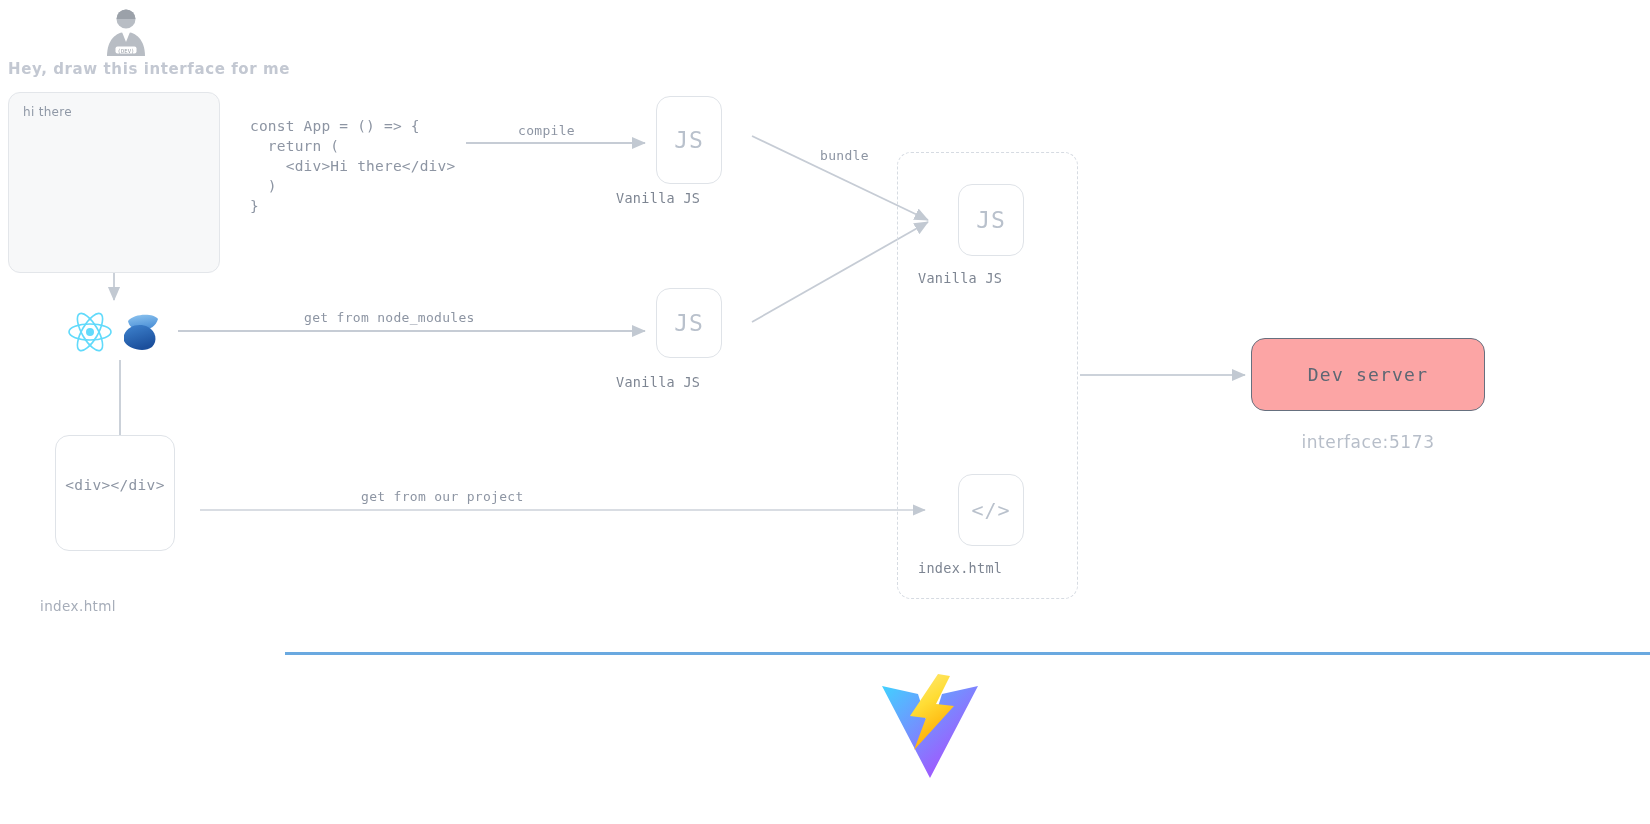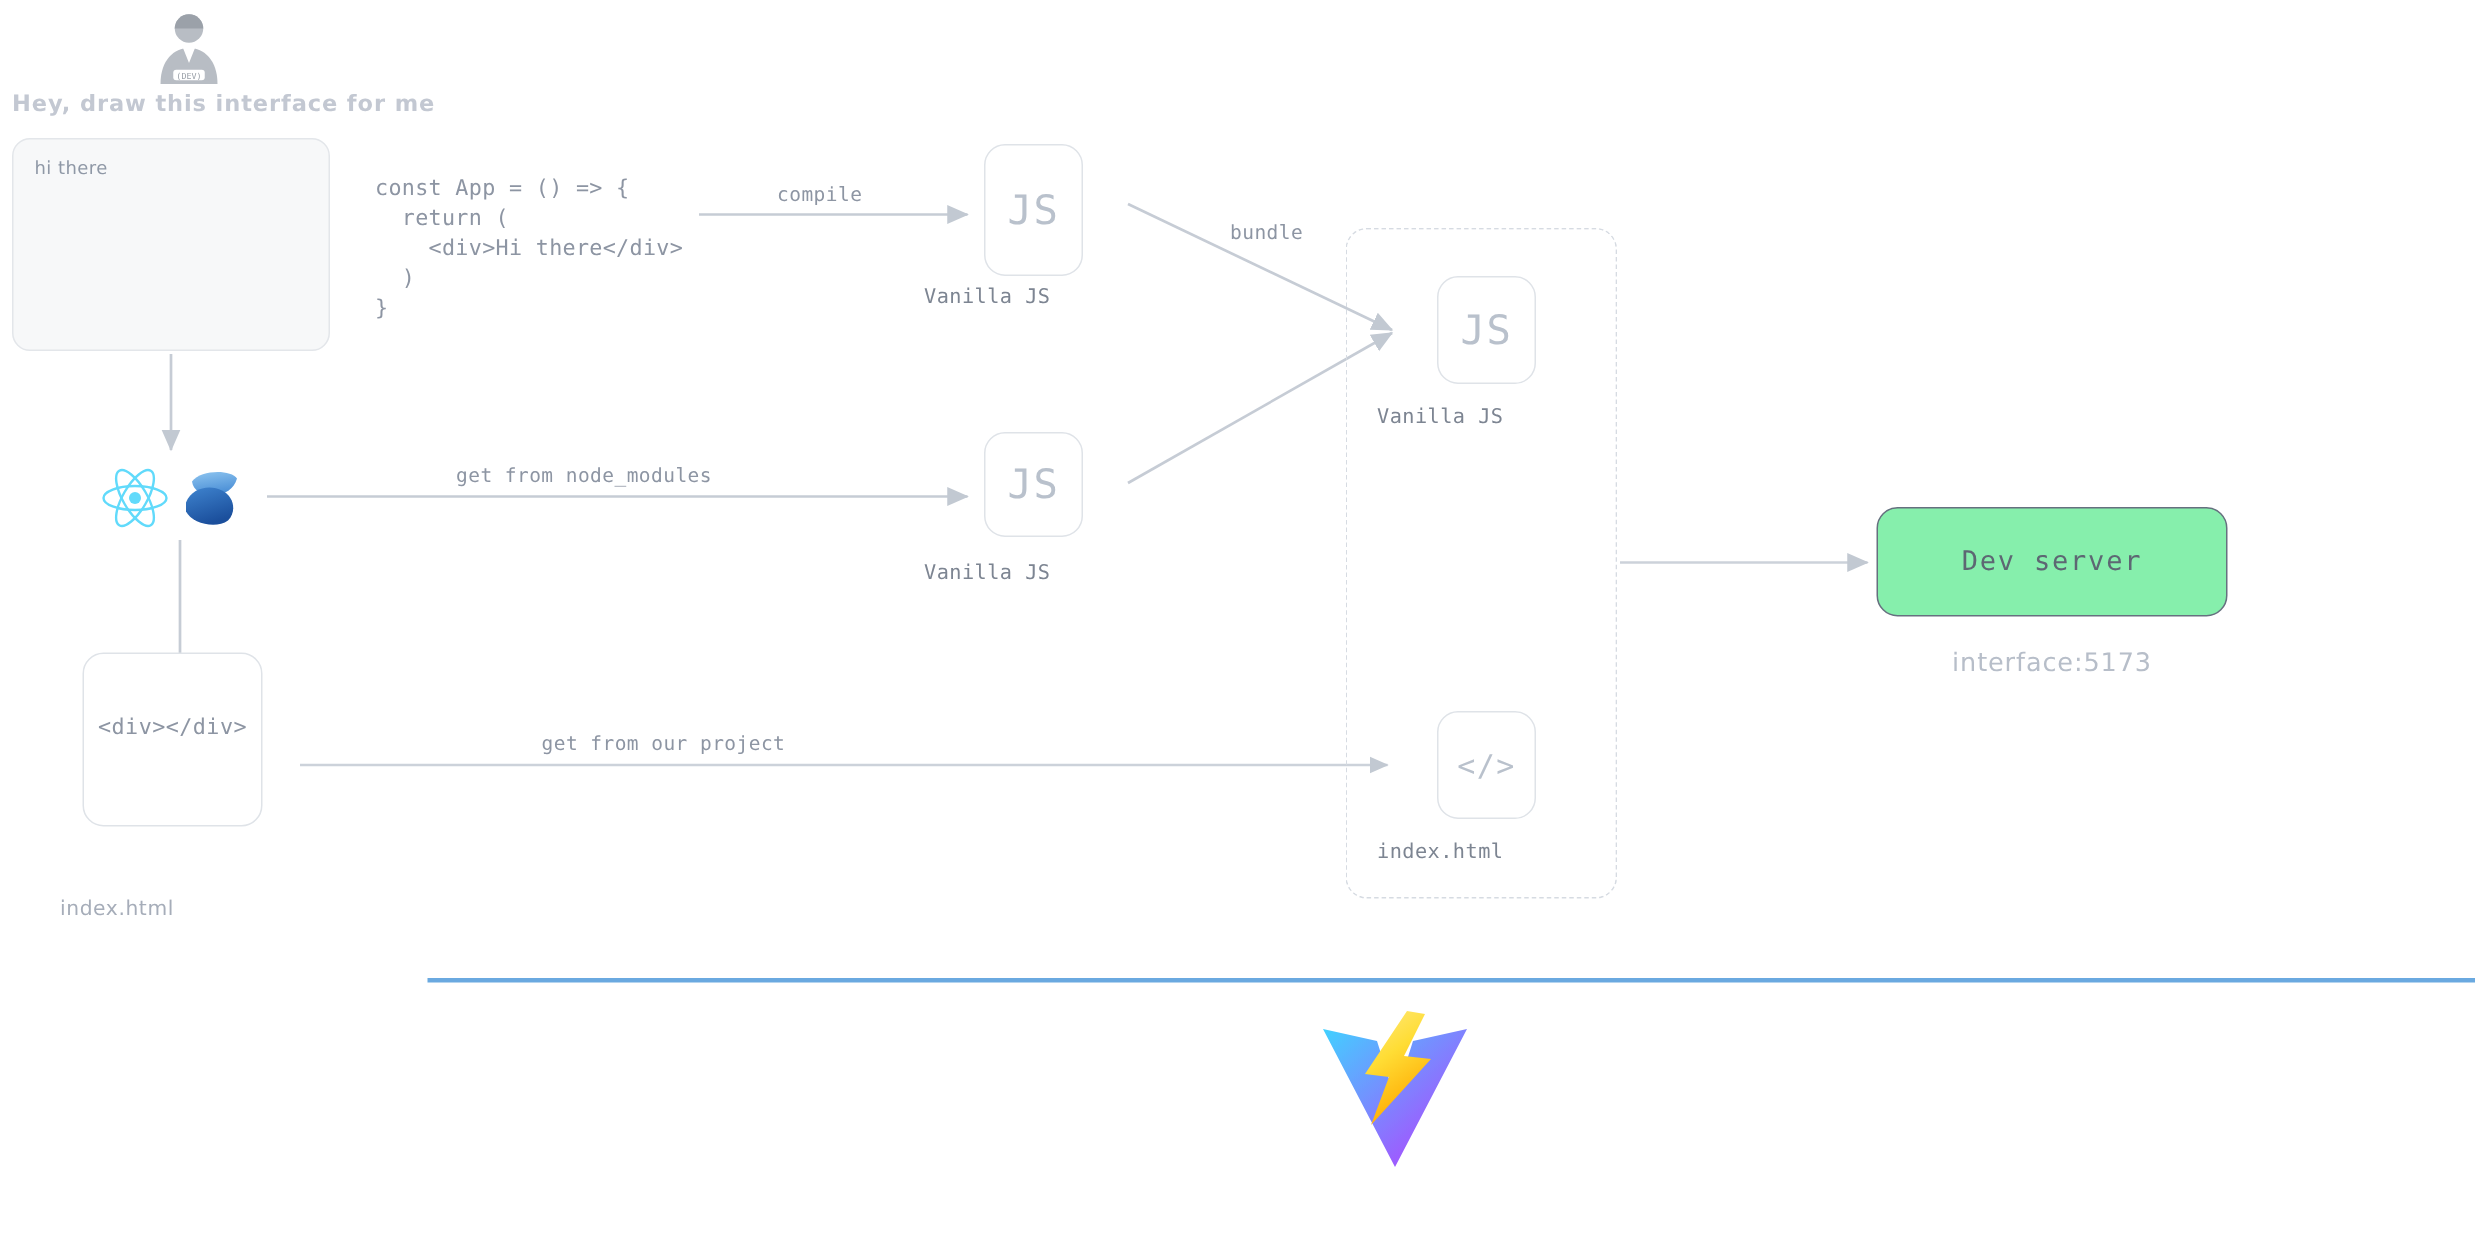--- a/index.html
+++ b/index.html
@@ -32,21 +32,21 @@
     font-size: 15px;
     letter-spacing: 0.6px;
     color: #c3c8d2;
     white-space: nowrap;
     font-weight: bold;
   }
 
   
   #preview-card {
     left: 8px; top: 92px;
-    width: 212px; height: 142px;
+    width: 212px; height: 181px;
     background: #f7f8f9;
     border: 1.4px solid #e3e6ea;
     border-radius: 12px;
   }
   #preview-card-text {
     position: absolute;
     left: 14px; top: 12px;
     font-family: "DejaVu Sans", "Liberation Sans", sans-serif;
     font-size: 12px;
     color: #8f98a6;
@@ -66,21 +66,21 @@
   
   .tile {
     border: 1.6px solid #dfe3e8;
     border-radius: 14px;
     background: #ffffff;
     display: flex;
     align-items: center;
     justify-content: center;
   }
   .tile-glyph {
-    font-size: 27px;
+    font-size: 23px;
     color: #b9c1cc;
     letter-spacing: 1px;
     font-family: "DejaVu Sans Mono", "Liberation Mono", monospace;
   }
   .tile-glyph.small { font-size: 20px; }
   .tile-caption {
     position: absolute;
     font-size: 13.5px;
     color: #7d8592;
     white-space: nowrap;
@@ -130,21 +130,21 @@
     border: 1.6px dashed #d6dbe2;
     border-radius: 14px;
   }
 
   
   #dev-server-box {
     left: 1251px; top: 338px;
     width: 234px; height: 73px;
     border: 1.8px solid #66707f;
     border-radius: 14px;
-    background: #86efac;
+    background: #fca5a5;
     display: flex; align-items: center; justify-content: center;
   }
   #dev-server-label {
     font-size: 18px;
     color: #5d6773;
     letter-spacing: 1.2px;
   }
   #dev-server-url {
     left: 1251px; top: 432px;
     width: 234px;

